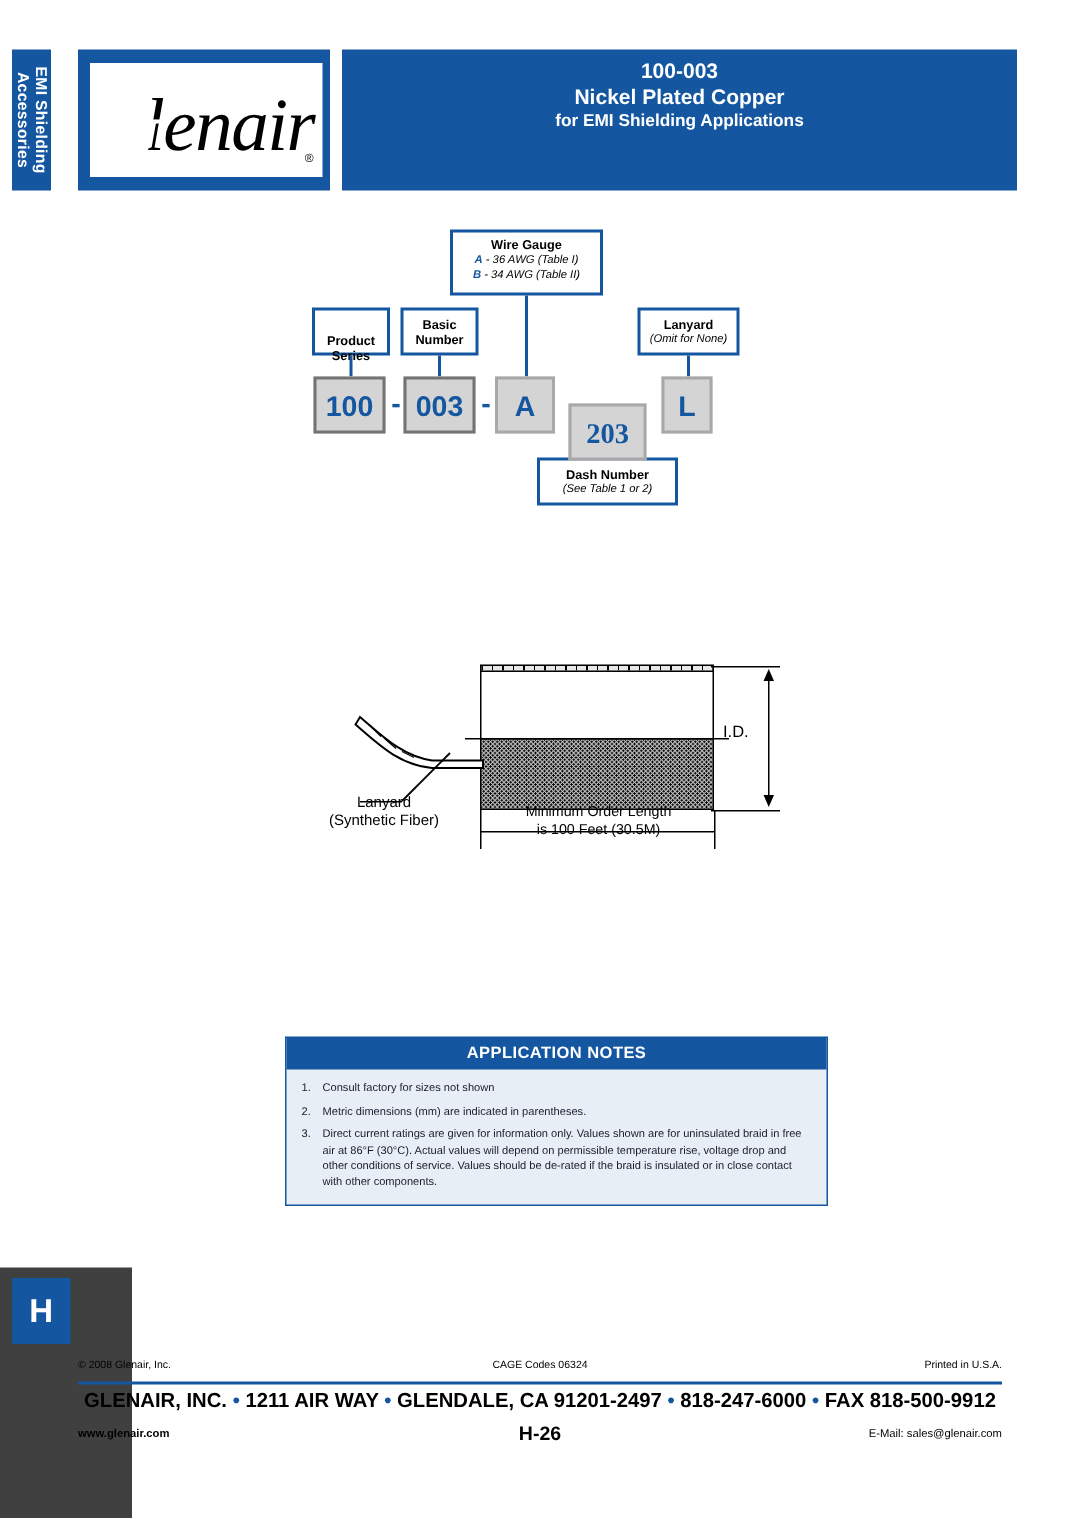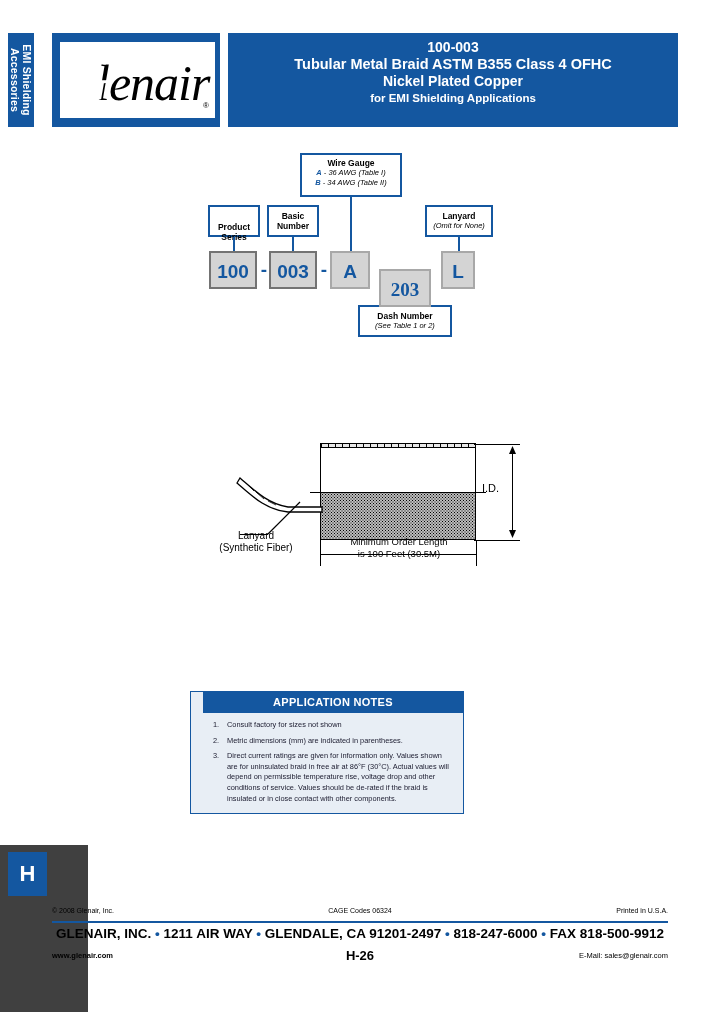--- a/index.html
+++ b/index.html
@@ -250,25 +250,24 @@
     font-size: 10px;
     line-height: 12px;
     color: #000;
   }
 
   
   #app-notes {
     position: absolute;
     left: 190px;
     top: 691px;
-    width: 274px;
+    width: 362px;
     border: 1.5px solid #1457a0;
     box-sizing: border-box;
     background: #e8eef5;
-    padding-left: 12px;
   }
   #app-notes-header {
     background: #1457a0;
     color: #ffffff;
     text-align: center;
     font-size: 11px;
     font-weight: bold;
     padding: 4px 0 5px;
     letter-spacing: 0.3px;
   }
@@ -358,21 +357,20 @@
 <div id="logo-block">
   <div id="logo-inner">
     <span id="logo-G">G</span>
     <span id="logo-word">lenair</span>
     <span id="logo-reg">®</span>
   </div>
 </div>
 
 <div id="header-title-block">
   <div class="line hl1">100-003</div>
-  <div class="line hl2">Tubular Metal Braid ASTM B355 Class 4 OFHC</div>
   <div class="line hl3">Nickel Plated Copper</div>
   <div class="line hl4">for EMI Shielding Applications</div>
 </div>
 
 <div id="pn-diagram">
 
   <div class="callout" style="left:300px; top:8px; width:102px; height:44px; padding-top:3px;">
     <div class="ctitle">Wire Gauge</div>
     <div class="csub">
       <b>A</b><span> - 36 AWG (Table I)</span>

